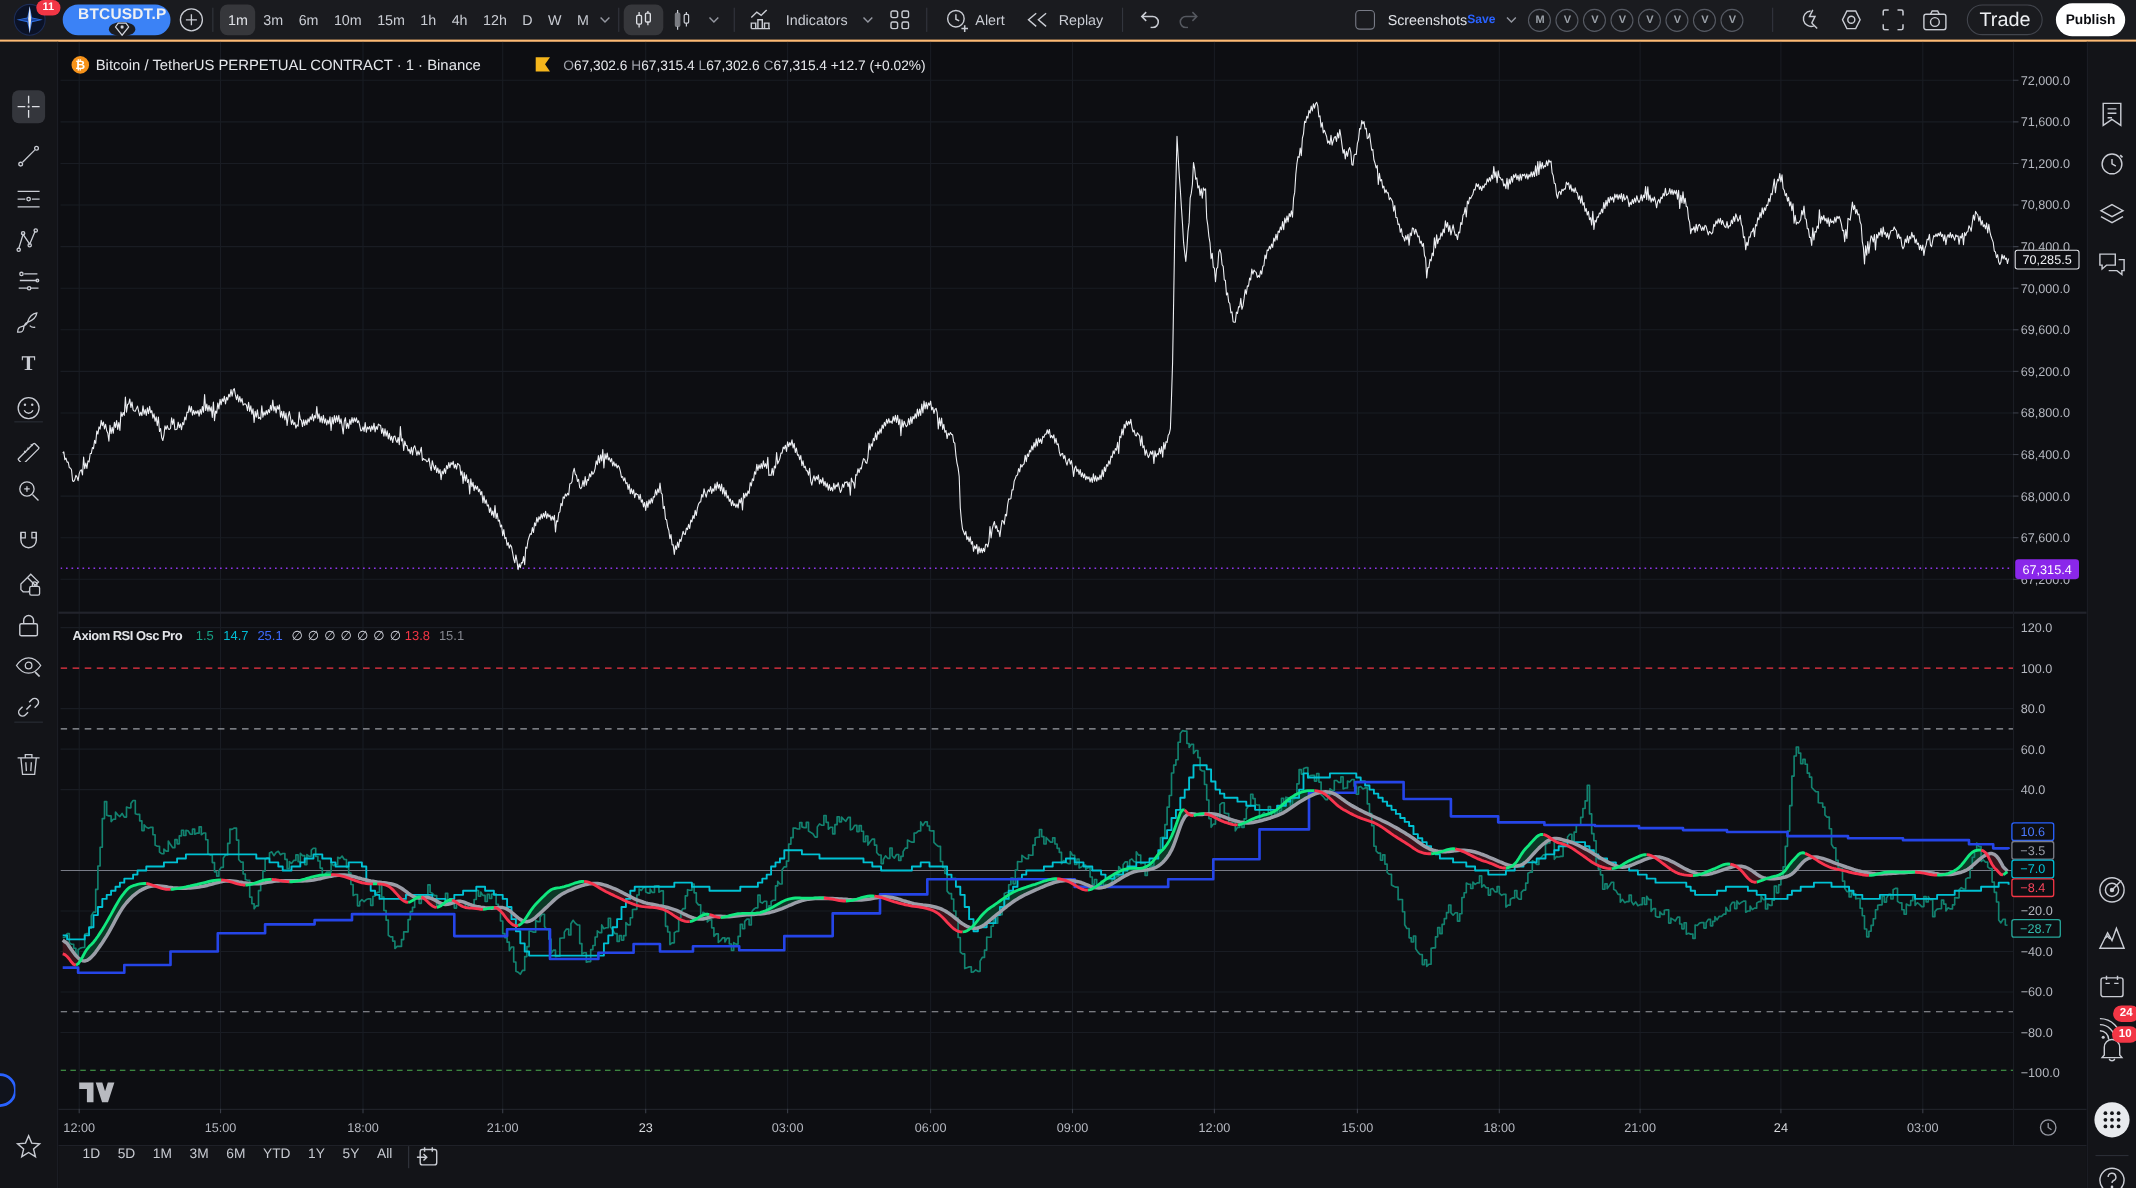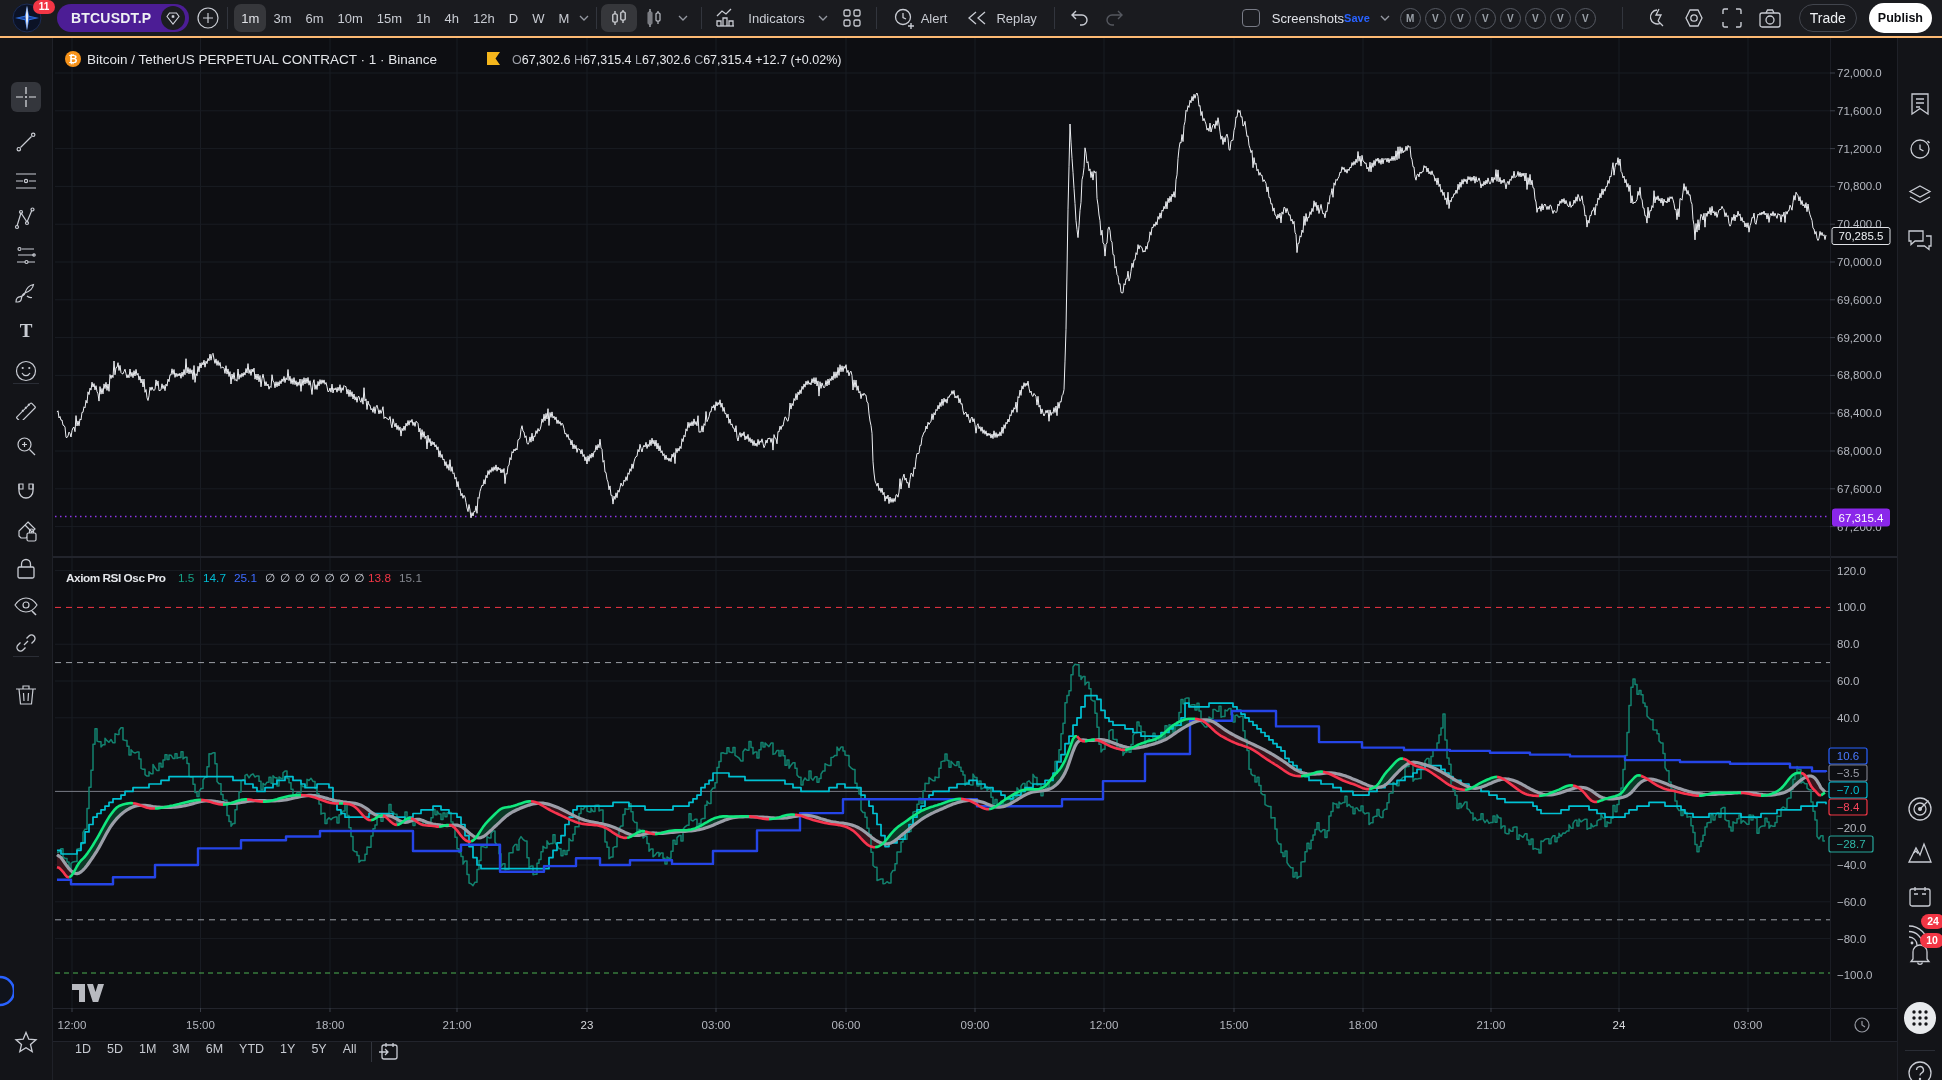--- a/index.html
+++ b/index.html
@@ -1,21 +1,21 @@
 <!DOCTYPE html>
 <html><head>
 <meta charset="utf-8">
 <style>
 * { margin:0; padding:0; box-sizing:border-box; }
 html,body { width:1942px; height:1080px; overflow:hidden; background:#0b0c10; font-family:"Liberation Sans",sans-serif; }
 #app { position:relative; width:1942px; height:1080px; }
 
 #topbar { position:absolute; left:0; top:0; width:1942px; height:38px; background:#1a1b1f; border-bottom:2px solid #fdba74; display:flex; align-items:center; color:#d1d4dc; }
 .tb-sep { width:1px; height:22px; background:#32353d; margin:0 6px; flex:none; }
-.pill { background:#4c1d95; border-radius:14px; }
+.pill { background:#3b82f6; border-radius:14px;flex-direction:column; }
 .tfbtn { font-size:13px; color:#c9ccd3; padding:0 7px; height:28px; display:flex; align-items:center; flex:none; }
 .tfbtn.sel { background:#36373b; border-radius:7px; color:#dfe1e6; }
 .icbtn { height:28px; display:flex; align-items:center; justify-content:center; flex:none; color:#c9ccd3; }
 svg.ic { display:block; }
 
 #leftbar { position:absolute; left:0; top:38px; width:53px; height:1042px; background:#131418; border-right:1px solid #1f2128; }
 .lt { position:absolute; left:50%; transform:translateX(-50%); color:#c9ccd3; }
 
 #rightbar { position:absolute; left:1897px; top:38px; width:45px; height:1042px; background:#131418; border-left:1px solid #1f2128; }
 .rt { position:absolute; left:50%; transform:translateX(-50%); color:#c9ccd3; }
@@ -212,21 +212,21 @@
     </div>
     <div class="icbtn" style="width:38px">
       <svg class="ic" width="22" height="19" viewBox="0 0 22 19">
           <g fill="none" stroke="#c9ccd3" stroke-width="1.3">
             <rect x="1" y="4" width="20" height="14" rx="2"></rect>
             <path d="M7 4 L8.5 1 h5 L15 4"></path>
             <circle cx="11" cy="11" r="4"></circle>
           </g>
         </svg>
     </div>
-    <div style="height:28px;border:1px solid #42454d;border-radius:15px;display:flex;align-items:center;padding:12px 10px;font-size:14px;color:#eef0f3;flex:none;margin-left:10px">Trade</div>
+    <div style="height:28px;border:1px solid #42454d;border-radius:15px;display:flex;align-items:center;padding:12px 10px;font-size:18px;color:#eef0f3;flex:none;margin-left:10px">Trade</div>
     <div style="width:12px;flex:none"></div>
     <div style="height:30px;background:#fff;border-radius:16px;display:flex;align-items:center;padding:0 9px;font-size:12.5px;font-weight:bold;color:#0b0c10;flex:none">Publish</div>
     <div style="width:10px;flex:none"></div>
   </div>
 
   <div id="leftbar">
     <div class="lt" style="top:44px;width:30px;height:30px;background:#34363c;border-radius:6px;display:flex;align-items:center;justify-content:center">
       <svg class="ic" width="22" height="22" viewBox="0 0 22 22">
           <g stroke="#dfe1e6" stroke-width="1.2">
             <path d="M11 1 v7 M11 14 v7 M1 11 h7 M14 11 h7"></path>

